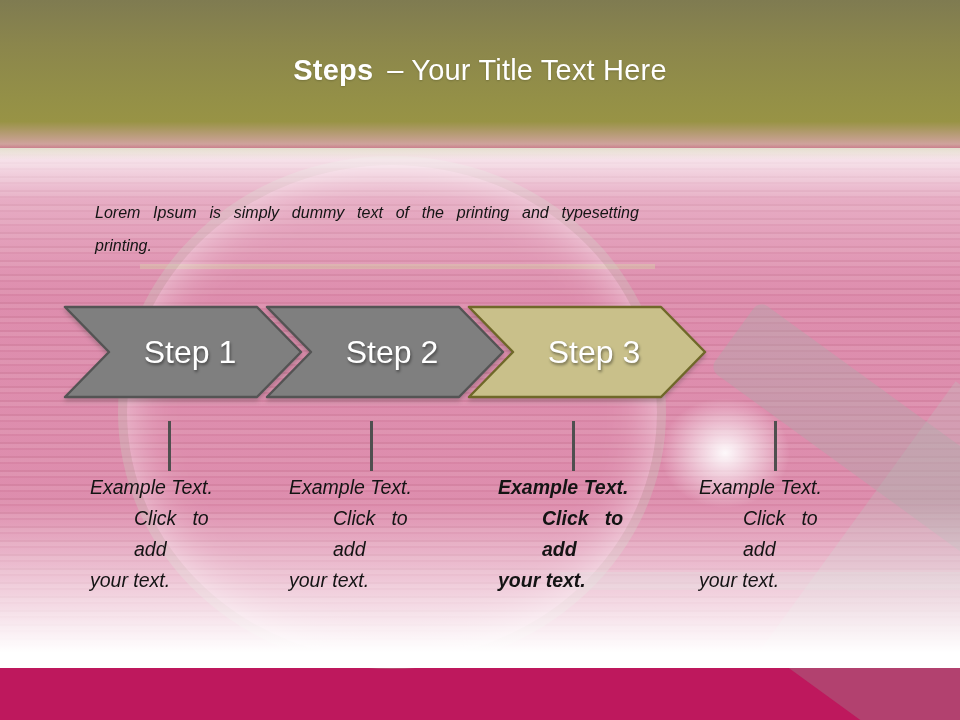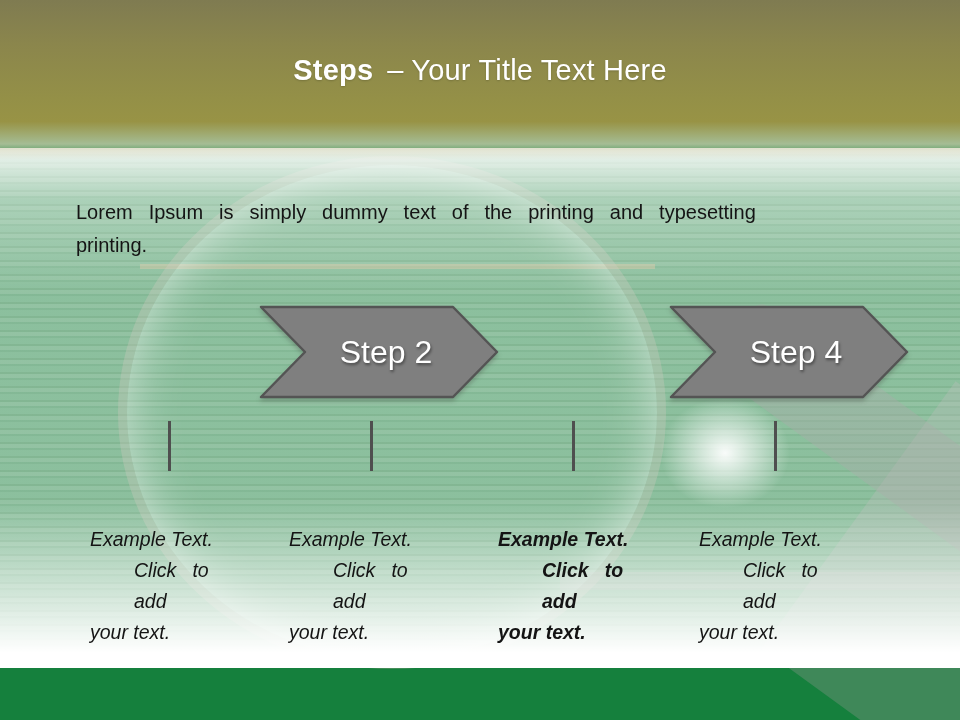--- a/index.html
+++ b/index.html
@@ -1,18 +1,18 @@
 <!DOCTYPE html>
 <html><head>
 <meta charset="utf-8">
 <style>
   html,body{margin:0;padding:0;background:#e8e8e8;}
   .slide{
     position:relative;width:960px;height:720px;overflow:hidden;
-    background:#15803d;
+    background:#be185d;
     font-family:"Liberation Sans",sans-serif;
   }
 
   
   .photo{position:absolute;left:0;top:148px;width:960px;height:520px;}
   .streaks{
     position:absolute;inset:0;
     background:
       repeating-linear-gradient(180deg,
         rgba(176,171,152,0.22) 0px, rgba(176,171,152,0.22) 2px,
@@ -66,48 +66,48 @@
   .title{
     position:absolute;left:0;top:54px;width:960px;text-align:center;
     color:#ffffff;font-size:29px;letter-spacing:0.2px;
     text-shadow:0 1px 2px rgba(0,0,0,0.18);
   }
   .title .t-bold{font-weight:700;margin-right:14px;}
   .title .t-rest{font-weight:400;}
 
   
   .intro{
-    position:absolute;left:76px;top:196px;width:810px;
-    color:#141414;font-size:20px;line-height:33px;
+    position:absolute;left:95px;top:196px;width:810px;
+    font-style:italic;color:#141414;font-size:16px;line-height:33px;
   }
   .intro .l1{white-space:nowrap;word-spacing:0.52em;}
   .intro .l2{white-space:nowrap;}
 
   
   .chev{position:absolute;top:306px;width:238px;height:92px;}
   .chev svg{position:absolute;left:0;top:0;overflow:visible;
     filter:drop-shadow(0 3px 2px rgba(60,60,55,0.30));}
   .chev .lbl{
     position:absolute;left:0;top:0;width:100%;height:100%;
     display:flex;align-items:center;justify-content:center;
     padding-left:14px;box-sizing:border-box;
     color:#ffffff;font-size:32px;
     text-shadow:1px 2px 3px rgba(0,0,0,0.45);
   }
-  .chev.c1{left:64px;} .chev.c2{left:260px;} .chev.c3{left:468px;} .chev.c4{left:670px;}
+  .chev.c1{left:64px;} .chev.c2{left:266px;} .chev.c3{left:468px;} .chev.c4{left:670px;}
   .chev.gray polygon{stroke:#545454;}
   .chev.olive polygon{stroke:#6f6829;}
 
   
   .tick{position:absolute;top:421px;width:3px;height:50px;background:#4f4f4f;}
   .tick.t1{left:168px;} .tick.t2{left:370px;} .tick.t3{left:572px;} .tick.t4{left:774px;}
 
   
   .desc{
-    position:absolute;top:524px;width:160px;
+    position:absolute;top:472px;width:160px;
     font-style:italic;color:#141414;font-size:19.5px;line-height:31px;
   }
   .desc .mid{word-spacing:0.55em;margin-left:44px;}
   .desc.d1{left:90px;} .desc.d2{left:289px;} .desc.d3{left:498px;font-weight:700;} .desc.d4{left:699px;}
 </style>
 </head>
 <body>
 
 <div class="slide">
 
@@ -126,31 +126,37 @@
     <div class="title">
       <span class="t-bold">Steps</span><span class="t-rest">– Your Title Text Here</span>
     </div>
   </div>
 
   <div class="intro">
     <div class="l1">Lorem Ipsum is simply dummy text of the printing and typesetting</div>
     <div class="l2">printing.</div>
   </div>
 
+  <div class="chev gray c1">
+    <svg width="238" height="92" viewBox="0 0 238 92">
+      <polygon points="1,1 193,1 237,46 193,91 1,91 45,46" stroke-width="2.5" stroke-linejoin="round" fill="#7f7f7f"></polygon>
+    </svg>
+    <div class="lbl">Step 1</div>
+  </div>
   <div class="chev gray c2">
     <svg width="238" height="92" viewBox="0 0 238 92">
       <polygon points="1,1 193,1 237,46 193,91 1,91 45,46" stroke-width="2.5" stroke-linejoin="round" fill="#7f7f7f"></polygon>
     </svg>
     <div class="lbl">Step 2</div>
   </div>
-  <div class="chev gray c4">
+  <div class="chev olive c3">
     <svg width="238" height="92" viewBox="0 0 238 92">
-      <polygon points="1,1 193,1 237,46 193,91 1,91 45,46" stroke-width="2.5" stroke-linejoin="round" fill="#7f7f7f"></polygon>
+      <polygon points="1,1 193,1 237,46 193,91 1,91 45,46" stroke-width="2.5" stroke-linejoin="round" fill="#c9c08a"></polygon>
     </svg>
-    <div class="lbl">Step 4</div>
+    <div class="lbl">Step 3</div>
   </div>
 
   <div class="tick t1"></div>
   <div class="tick t2"></div>
   <div class="tick t3"></div>
   <div class="tick t4"></div>
 
   <div class="desc d1">
     <div>Example Text.</div>
     <div class="mid">Click  to add</div>

